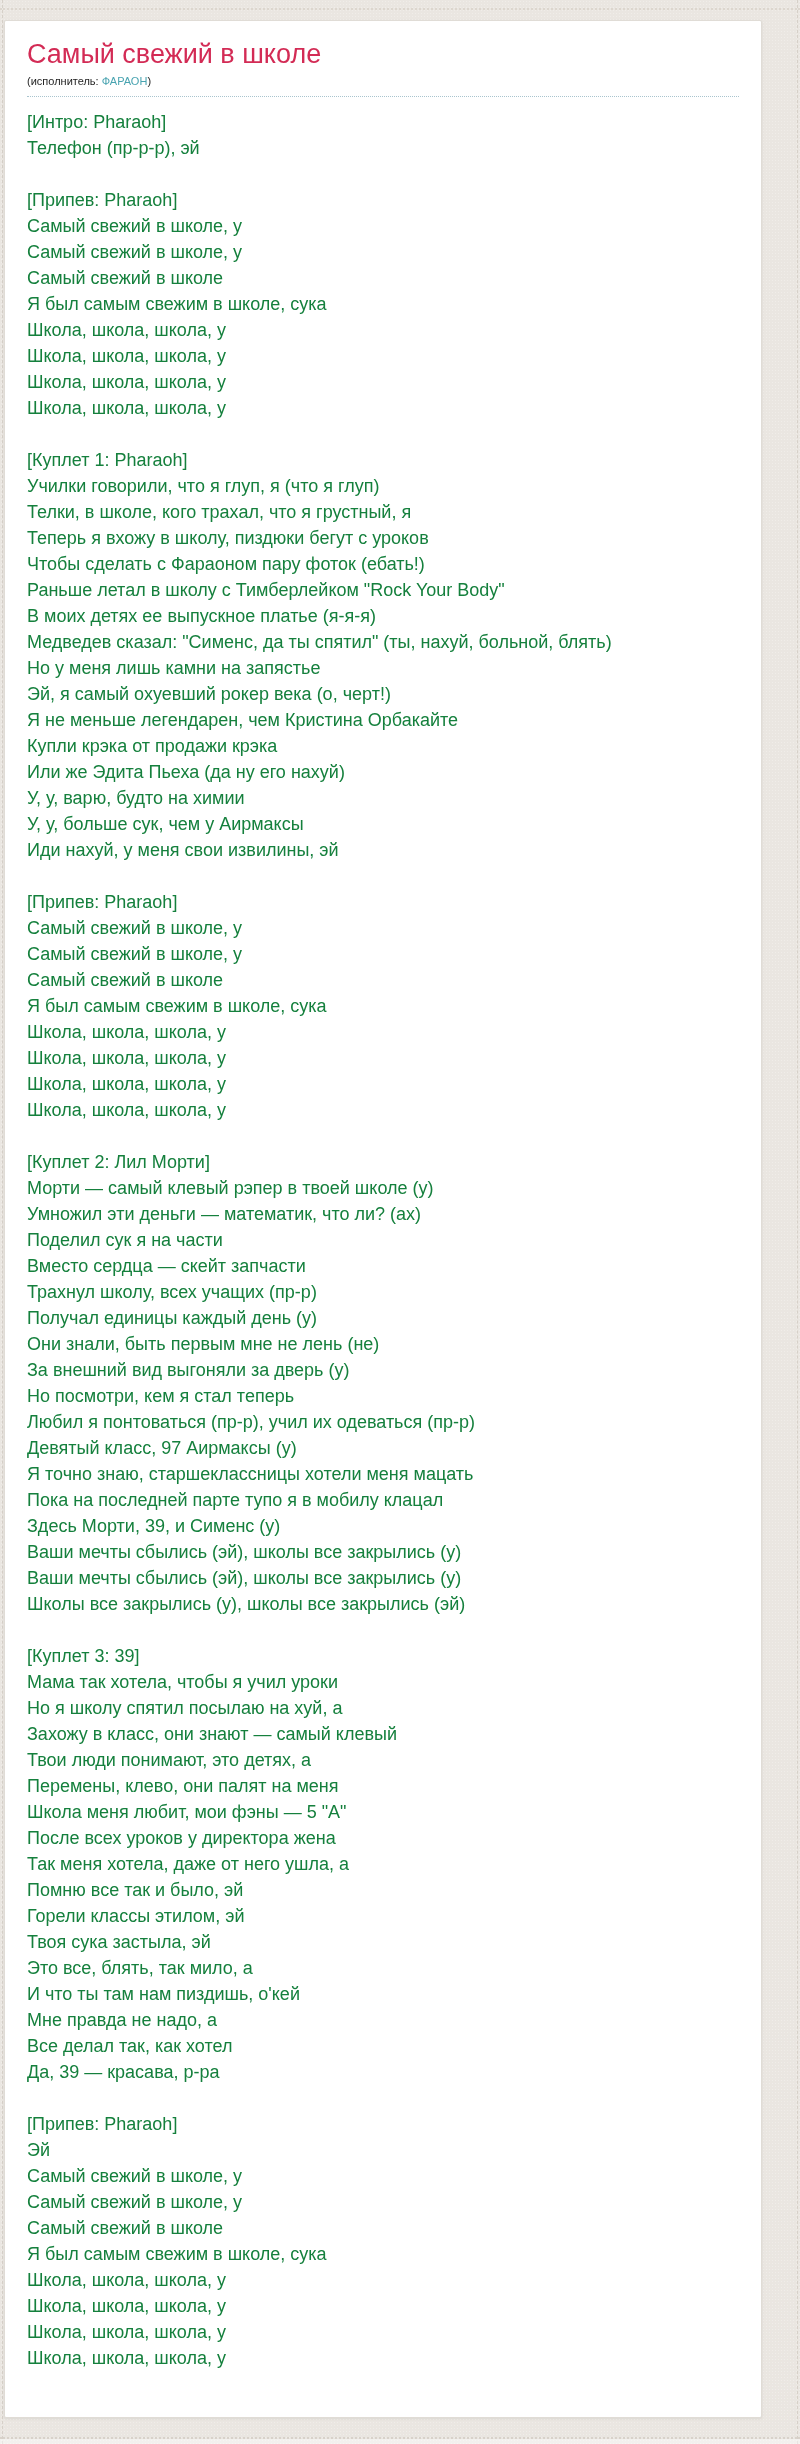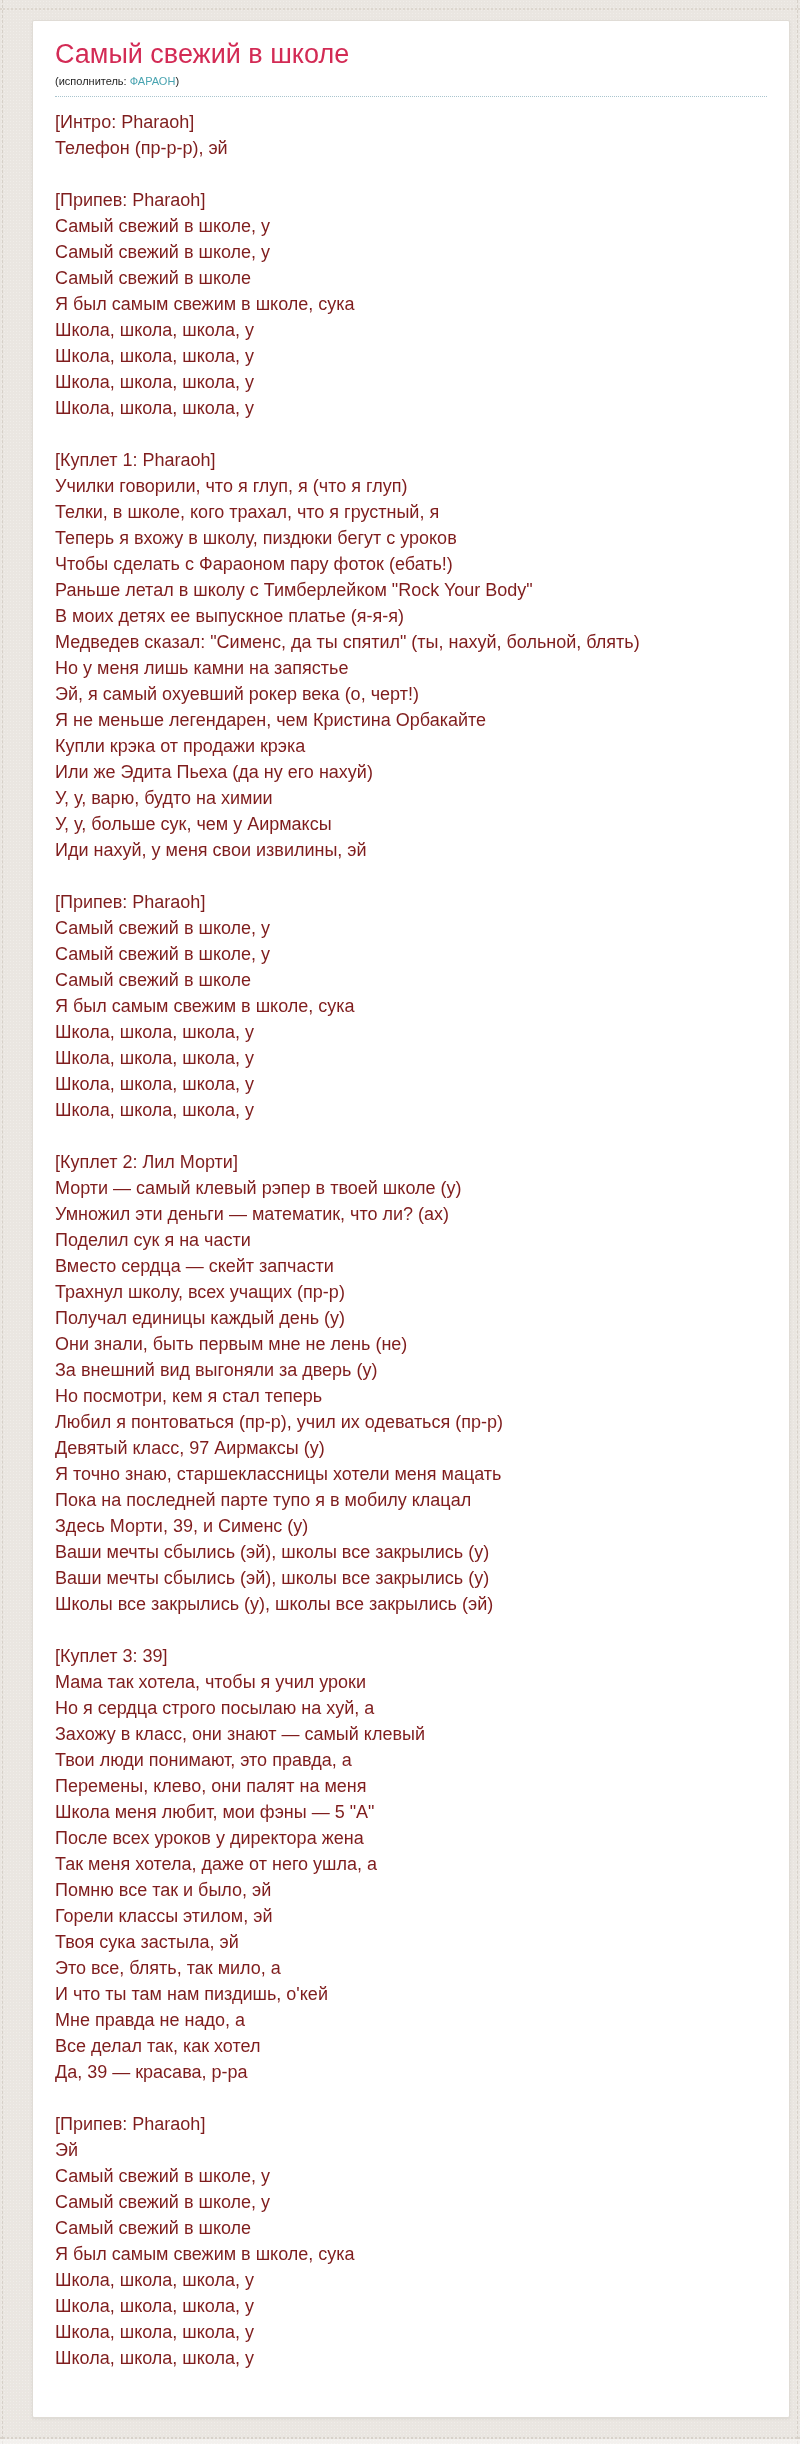--- a/index.html
+++ b/index.html
@@ -20,21 +20,21 @@
   .stitch.top    { left: 0; right: 0; top: 8px;    border-top: 2px dotted #dcd6ce; }
   .stitch.bottom { left: 0; right: 0; bottom: 5px; border-top: 2px dotted #d8d2ca; }
   .stitch.left   { top: 0; bottom: 0; left: 2px;   border-left: 1px dashed #d6d0c8; }
   .stitch.right  { top: 0; bottom: 0; right: 2px;  border-right: 1px dashed #d6d0c8; }
   .bottom-strip {
     position: absolute; left: 0; right: 0; bottom: 0; height: 5px;
     background: rgba(255,255,255,0.45);
   }
   .card {
     position: absolute;
-    left: 32px; top: 20px;
+    left: 4px; top: 20px;
     width: 758px; height: 2398px;
     background: #ffffff;
     border: 1px solid #e0dcd6;
     box-shadow: 0 1px 3px rgba(0,0,0,0.07);
     border-radius: 2px;
     box-sizing: border-box;
     padding: 18px 22px 0 22px;
     overflow: hidden;
   }
   h1.title {
@@ -56,21 +56,21 @@
     cursor: pointer;
   }
   .divider {
     margin-top: 4px;
     border-bottom: 1px dotted #a9c4ce;
     height: 0;
   }
   .lyrics {
     margin-top: 12px;
     font-size: 18px;
-    color: #7f1d1d;
+    color: #15803d;
   }
   .section { margin: 0 0 26px 0; }
   .section:last-child { margin-bottom: 0; }
   .line {
     margin: 0;
     line-height: 26px;
     white-space: pre-wrap;
   }
 </style>
 </head>
@@ -148,23 +148,23 @@
           <p class="line">Я точно знаю, старшеклассницы хотели меня мацать</p>
           <p class="line">Пока на последней парте тупо я в мобилу клацал</p>
           <p class="line">Здесь Морти, 39, и Сименс (у)</p>
           <p class="line">Ваши мечты сбылись (эй), школы все закрылись (у)</p>
           <p class="line">Ваши мечты сбылись (эй), школы все закрылись (у)</p>
           <p class="line">Школы все закрылись (у), школы все закрылись (эй)</p>
         </div>
         <div class="section">
           <p class="line">[Куплет 3: 39]</p>
           <p class="line">Мама так хотела, чтобы я учил уроки</p>
-          <p class="line">Но я сердца строго посылаю на хуй, а</p>
+          <p class="line">Но я школу спятил посылаю на хуй, а</p>
           <p class="line">Захожу в класс, они знают — самый клевый</p>
-          <p class="line">Твои люди понимают, это правда, а</p>
+          <p class="line">Твои люди понимают, это детях, а</p>
           <p class="line">Перемены, клево, они палят на меня</p>
           <p class="line">Школа меня любит, мои фэны — 5 "А"</p>
           <p class="line">После всех уроков у директора жена</p>
           <p class="line">Так меня хотела, даже от него ушла, а</p>
           <p class="line">Помню все так и было, эй</p>
           <p class="line">Горели классы этилом, эй</p>
           <p class="line">Твоя сука застыла, эй</p>
           <p class="line">Это все, блять, так мило, а</p>
           <p class="line">И что ты там нам пиздишь, о'кей</p>
           <p class="line">Мне правда не надо, а</p>

